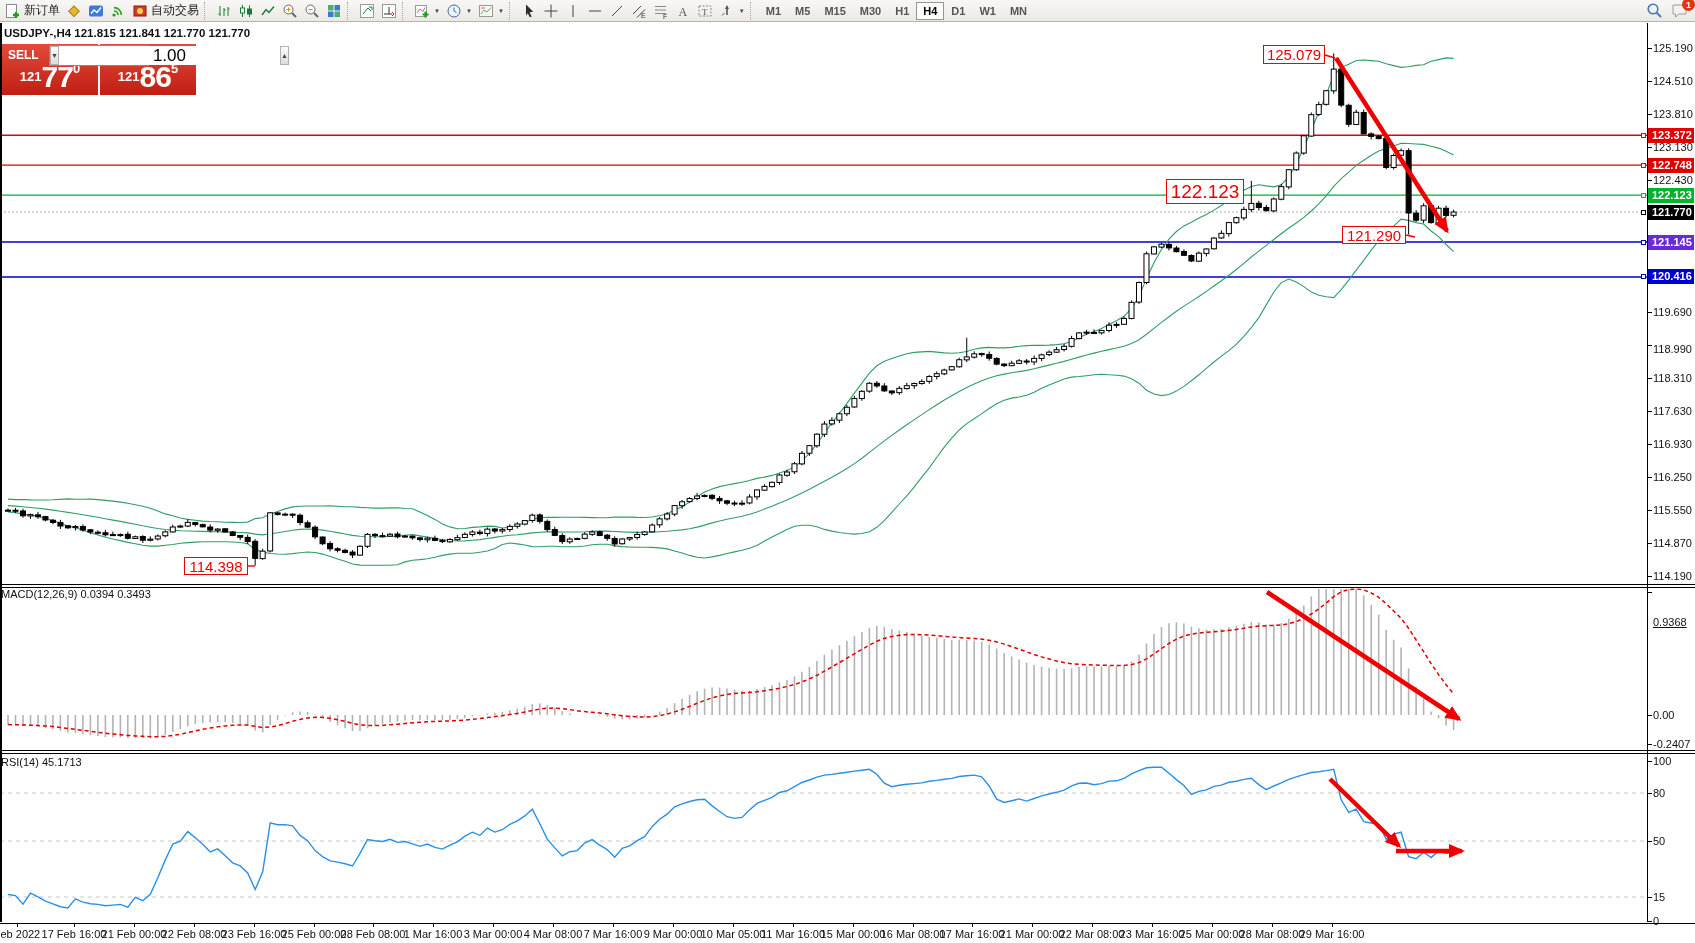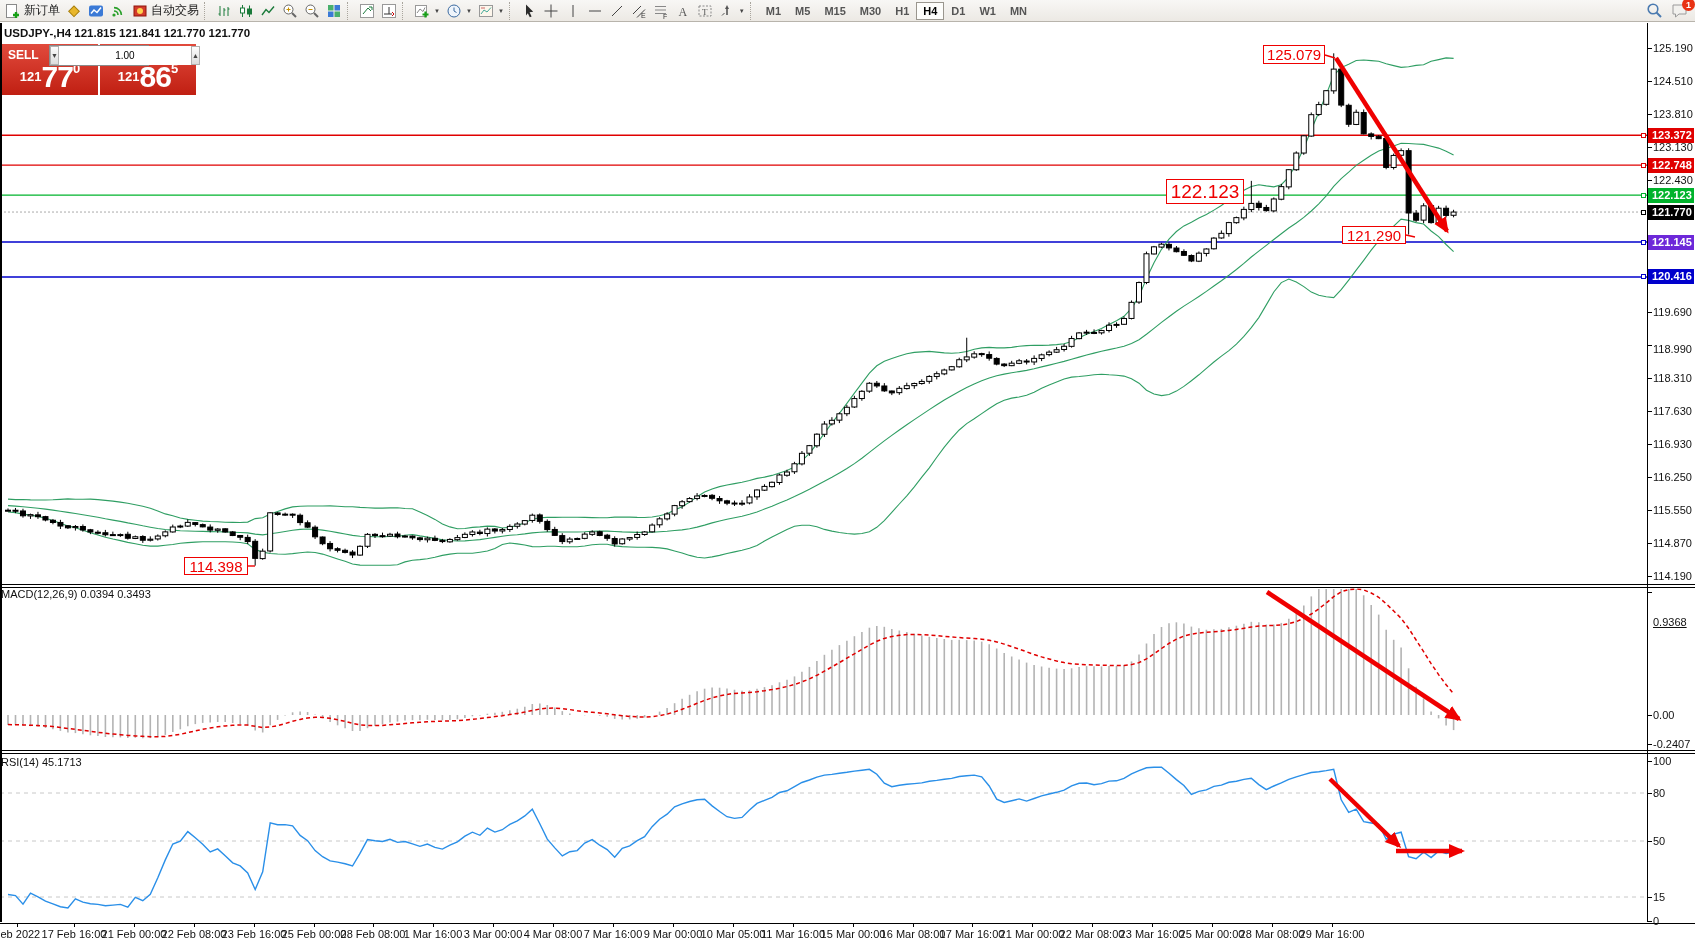--- a/index.html
+++ b/index.html
@@ -45,21 +45,21 @@
   .tp-side-label { position:absolute; top:4px; font-size:12px; font-weight:bold; color:#fff; }
   #tp-sell .tp-side-label { left:6px; } #tp-buy .tp-side-label { right:6px; }
   .tp-price { position:absolute; bottom:1px; width:100%; text-align:center; white-space:nowrap; }
   .tp-main { font-size:13px; font-weight:bold; vertical-align:6px; }
   .tp-big  { font-size:30px; font-weight:bold; letter-spacing:-1px; }
   .tp-sup  { font-size:13px; font-weight:bold; vertical-align:14px; }
   #tp-vol { position:absolute; left:47px; top:1px; width:100px; height:21px; background:#fff;
             border:1px solid #8a8a8a; display:flex; }
   #tp-vol .spin { width:15px; background:linear-gradient(#fdfdfd,#dcdcdc); border:1px solid #b0b0b0;
                   font-size:7px; color:#444; display:flex; align-items:center; justify-content:center; }
-  #tp-vol input { flex:1; border:none; outline:none; text-align:center; font-size:10px;
+  #tp-vol input { flex:1; border:none; outline:none; text-align:center; font-size:17px;
                   font-family:"Liberation Sans",sans-serif; }
 
   
   .tick-label { position:absolute; left:1653px; font-size:11px; color:#111; }
   .tick-dash  { position:absolute; left:1647px; width:5px; height:1px; background:#000; }
   .price-badge { position:absolute; left:1648px; width:46px; height:15px; color:#fff;
                  font-size:11px; font-weight:bold; line-height:15px; padding-left:4px; z-index:5; }
   .badge-sq { position:absolute; left:-7px; top:5px; width:5px; height:5px; background:#fff; }
 
   

